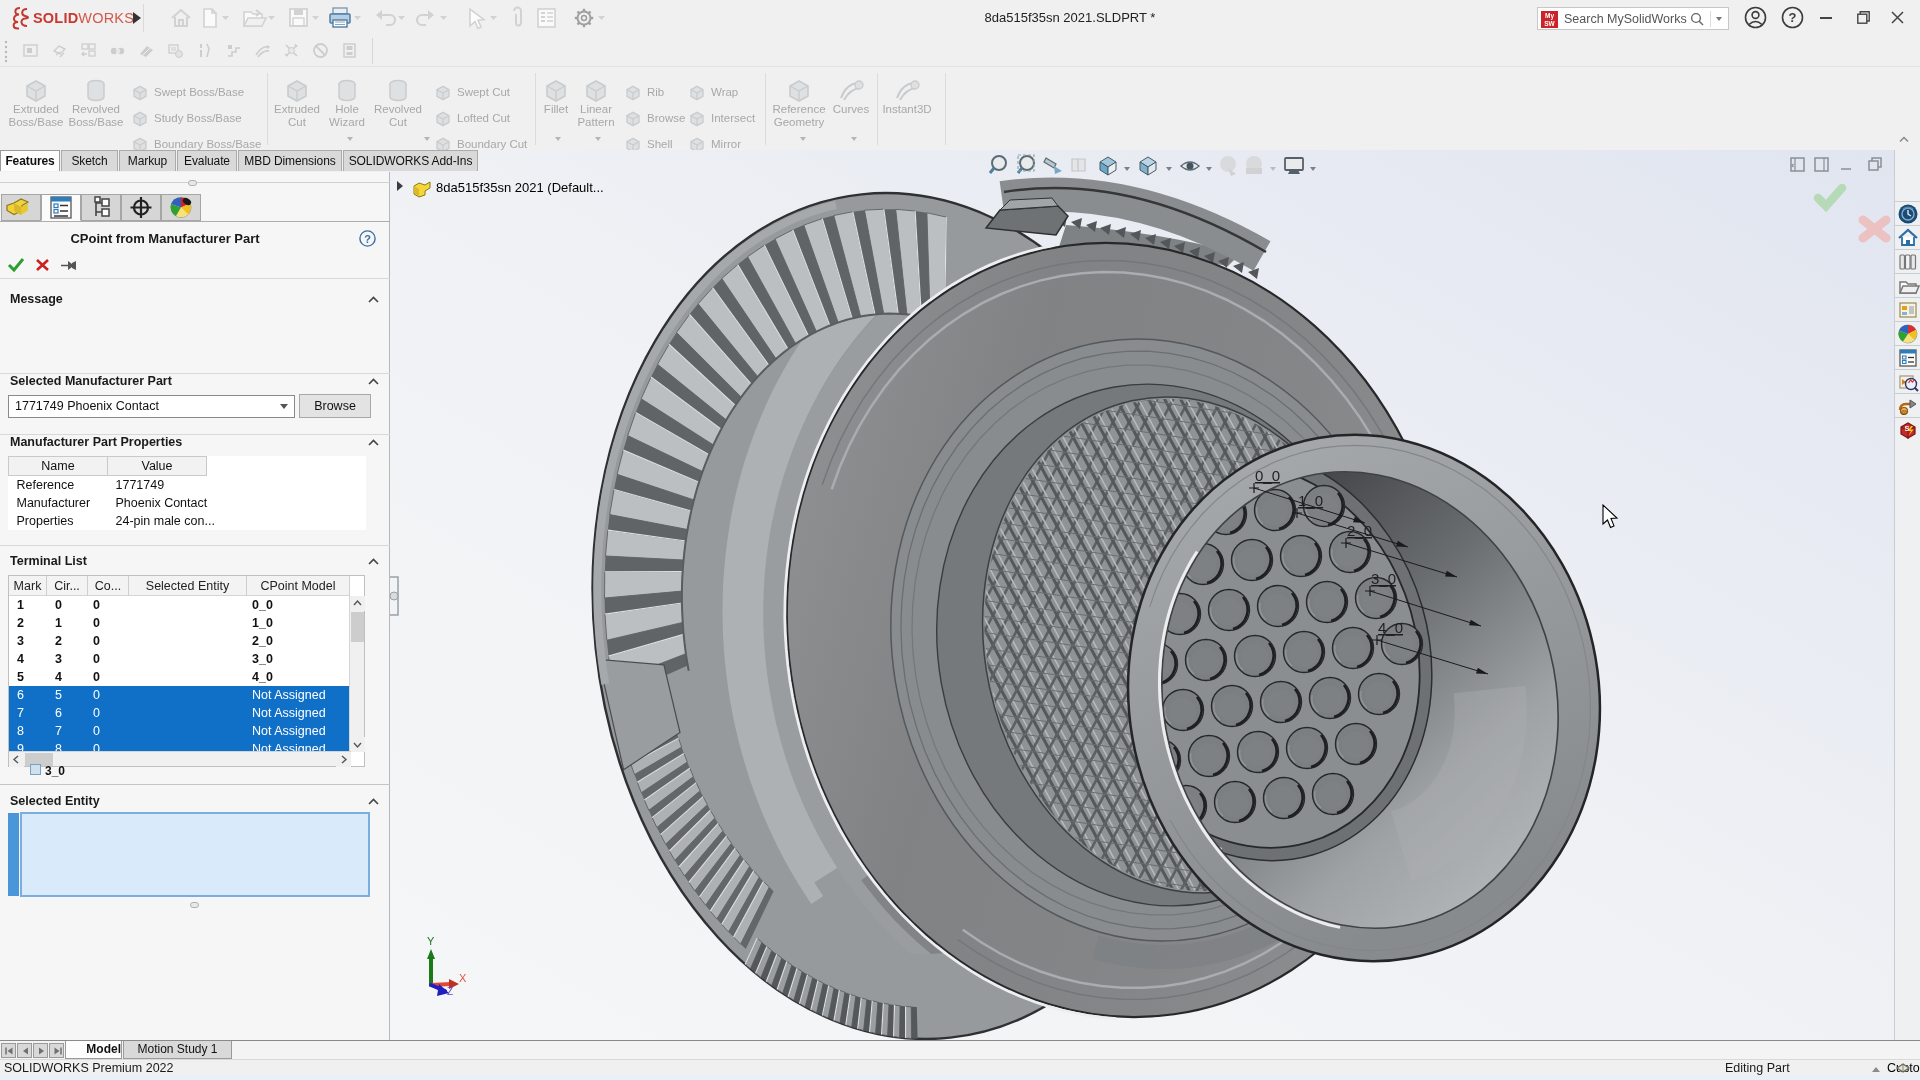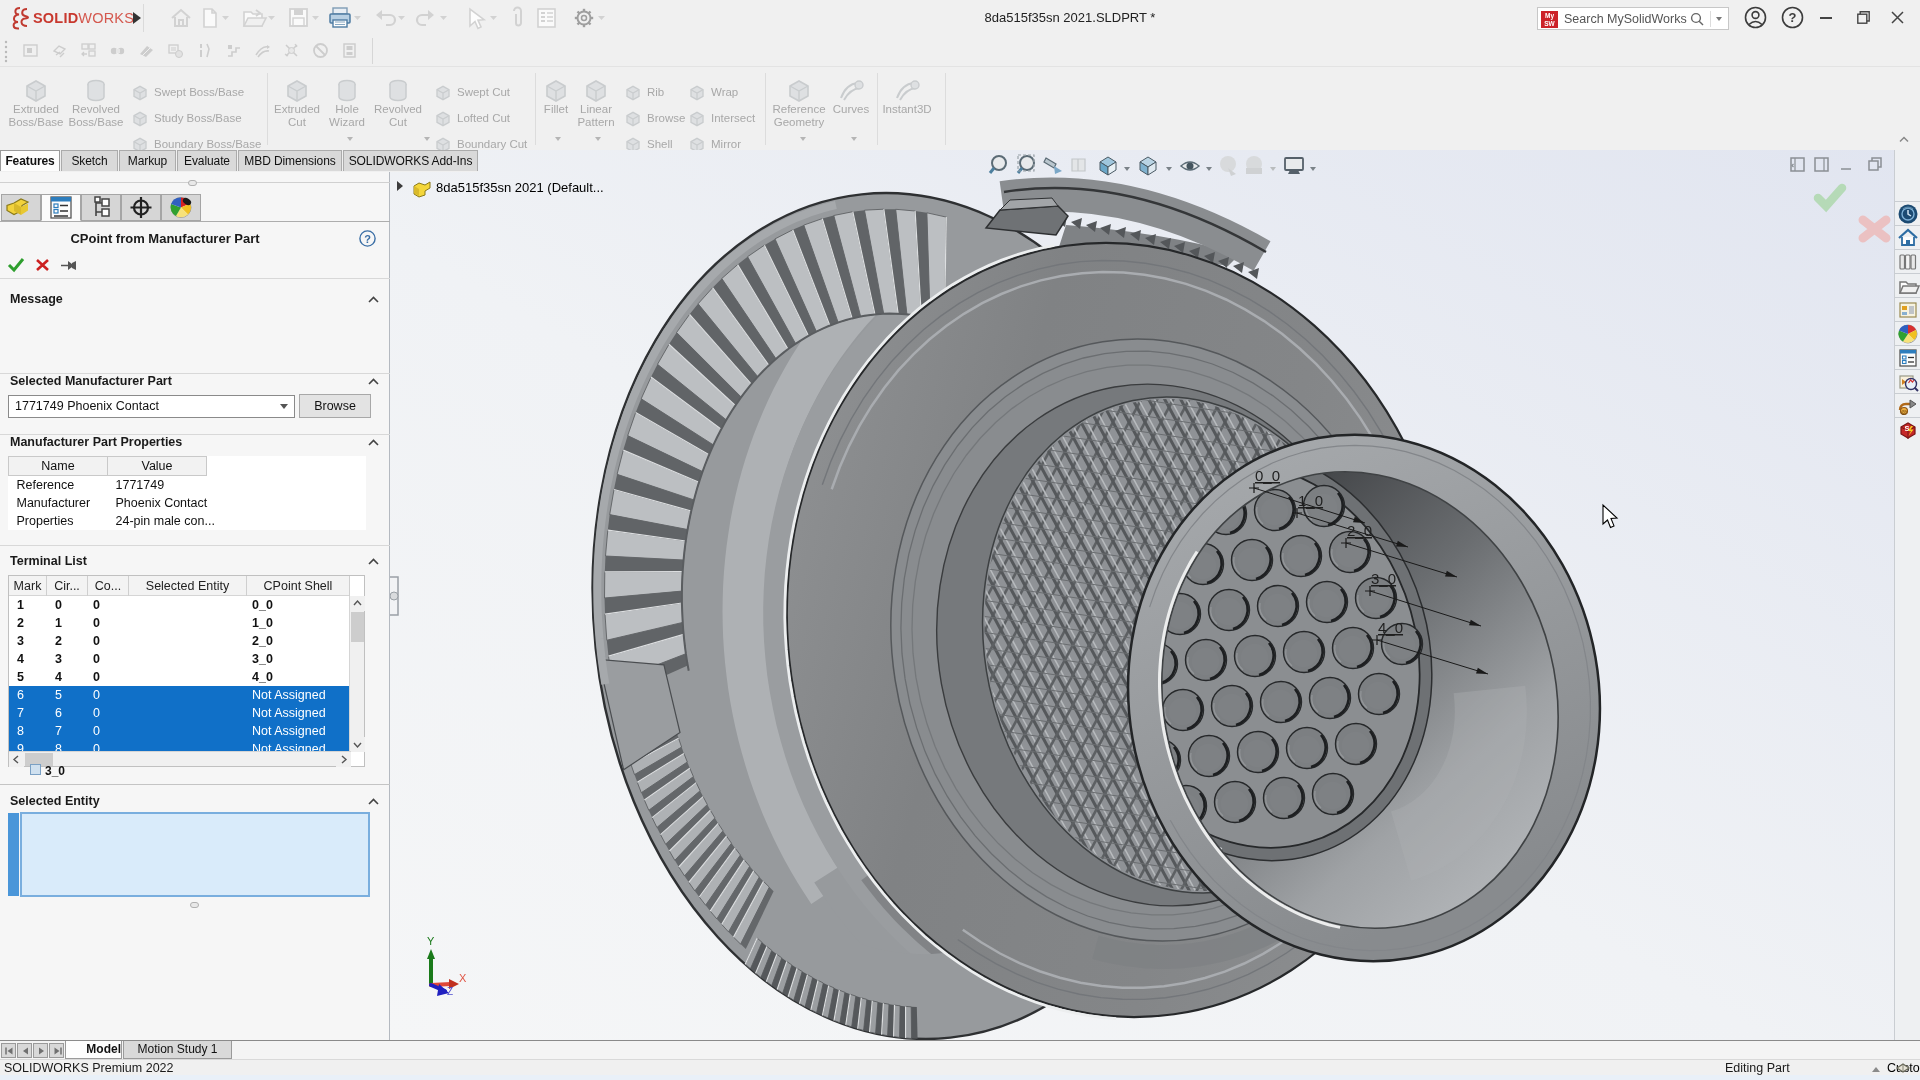--- a/index.html
+++ b/index.html
@@ -1150,21 +1150,21 @@
         <svg width="11" height="7" viewBox="0 0 11 7">
           <path d="M1 6 L5.5 1.5 L10 6" fill="none" stroke="#444" stroke-width="1.6"></path>
         </svg>
       </div>
     <div id="tlist">
       <div class="hrow" style="width:341px">
           <div class="hcell" style="left:0px;width:38px">Mark</div>
           <div class="hcell" style="left:38px;width:41px">Cir...</div>
           <div class="hcell" style="left:79px;width:41px">Co...</div>
           <div class="hcell" style="left:120px;width:118px">Selected Entity</div>
-          <div class="hcell" style="left:238px;width:103px">CPoint Shell</div>
+          <div class="hcell" style="left:238px;width:103px">CPoint Model</div>
         </div>
         <div class="row" style="top:20px;width:341px">
           <div class="c" style="left:8px">1</div>
           <div class="c" style="left:46px">0</div>
           <div class="c" style="left:84px">0</div>
           <div class="c" style="left:243px">0_0</div>
         </div>
         <div class="row" style="top:38px;width:341px">
           <div class="c" style="left:8px">2</div>
           <div class="c" style="left:46px">1</div>

